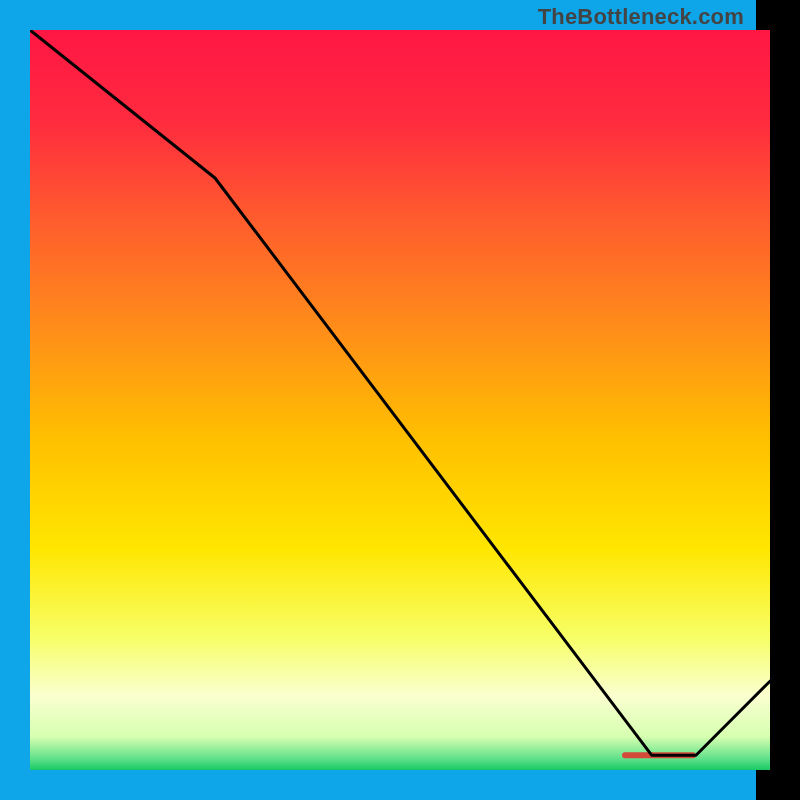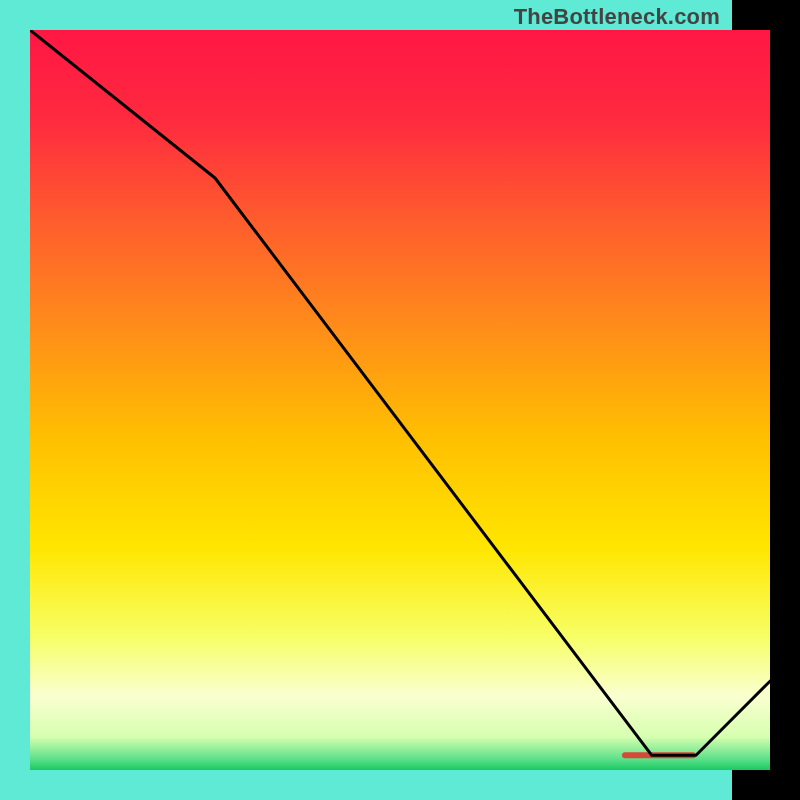--- a/index.html
+++ b/index.html
@@ -8,21 +8,22 @@
     width: 800px;
     height: 800px;
     background: #000;
     font-family: Arial, Helvetica, sans-serif;
     overflow: hidden;
   }
   .frame {
     position: relative;
     width: 732px;
     height: 800px;
-    background: #5eead4;
+    background: #0ea5e9;
+    padding-left: 24px;
   }
   .watermark {
     position: absolute;
     top: 4px;
     right: 12px;
     color: #444;
     font-size: 22px;
     font-weight: 600;
     letter-spacing: 0.2px;
     user-select: none;

